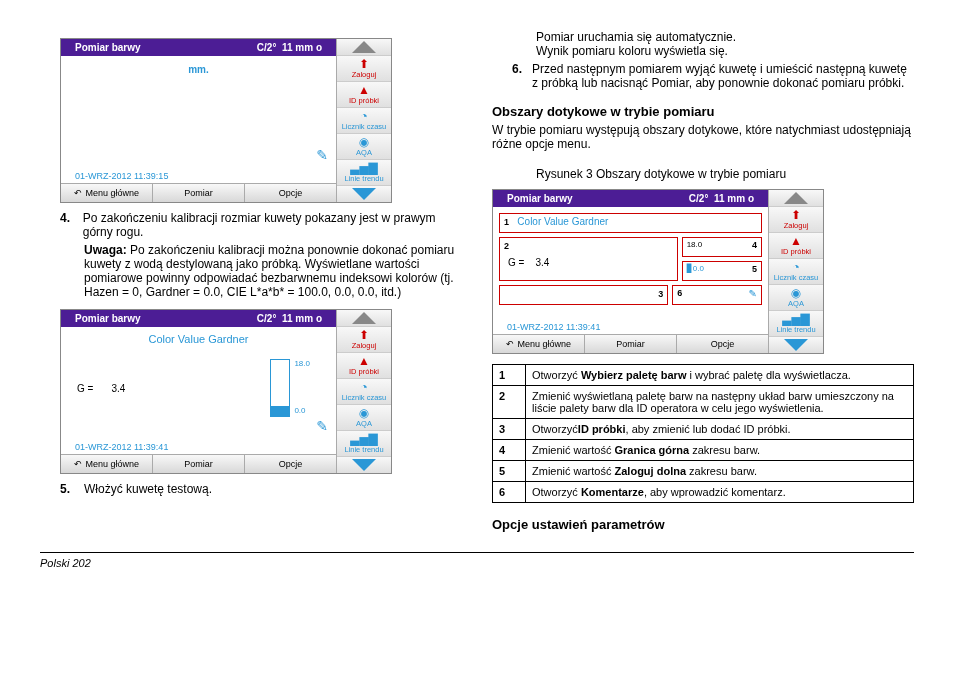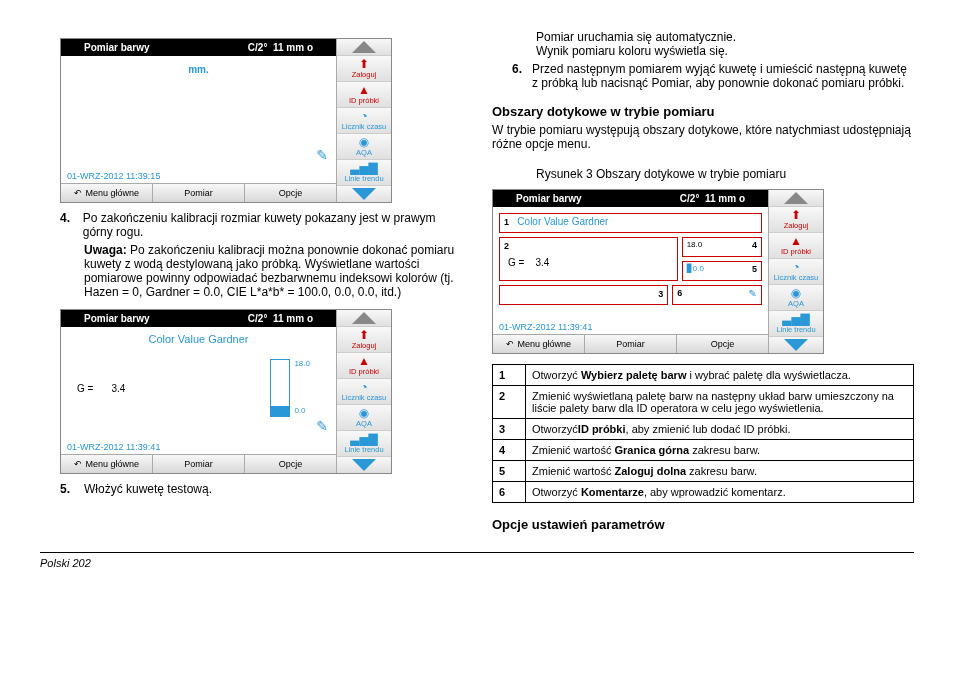--- a/index.html
+++ b/index.html
@@ -26,23 +26,23 @@
   }
   .dev-main { flex: 1; display: flex; flex-direction: column; }
   .dev-side {
     width: 54px;
     display: flex;
     flex-direction: column;
     border-left: 1px solid #aaa;
     background: #f0f0f0;
   }
   .dev-header {
-    background: #000000;
+    background: #4c1d95;
     color: #fff;
-    padding: 3px 23px;
+    padding: 3px 14px;
     display: flex;
     justify-content: space-between;
     font-weight: bold;
   }
   .dev-body {
     flex: 1;
     padding: 6px;
     position: relative;
     min-height: 100px;
   }
@@ -56,20 +56,21 @@
     position: absolute;
     right: 8px;
     bottom: 6px;
     color: #2a97d6;
     font-size: 14px;
   }
   .dev-date {
     color: #2a97d6;
     font-size: 9px;
     padding: 2px 6px;
+    margin-left: 8px;
   }
   .dev-footer {
     display: flex;
     border-top: 1px solid #aaa;
     background: linear-gradient(#f8f8f8,#d8d8d8);
   }
   .dev-btn {
     flex: 1;
     text-align: center;
     padding: 4px 2px;

